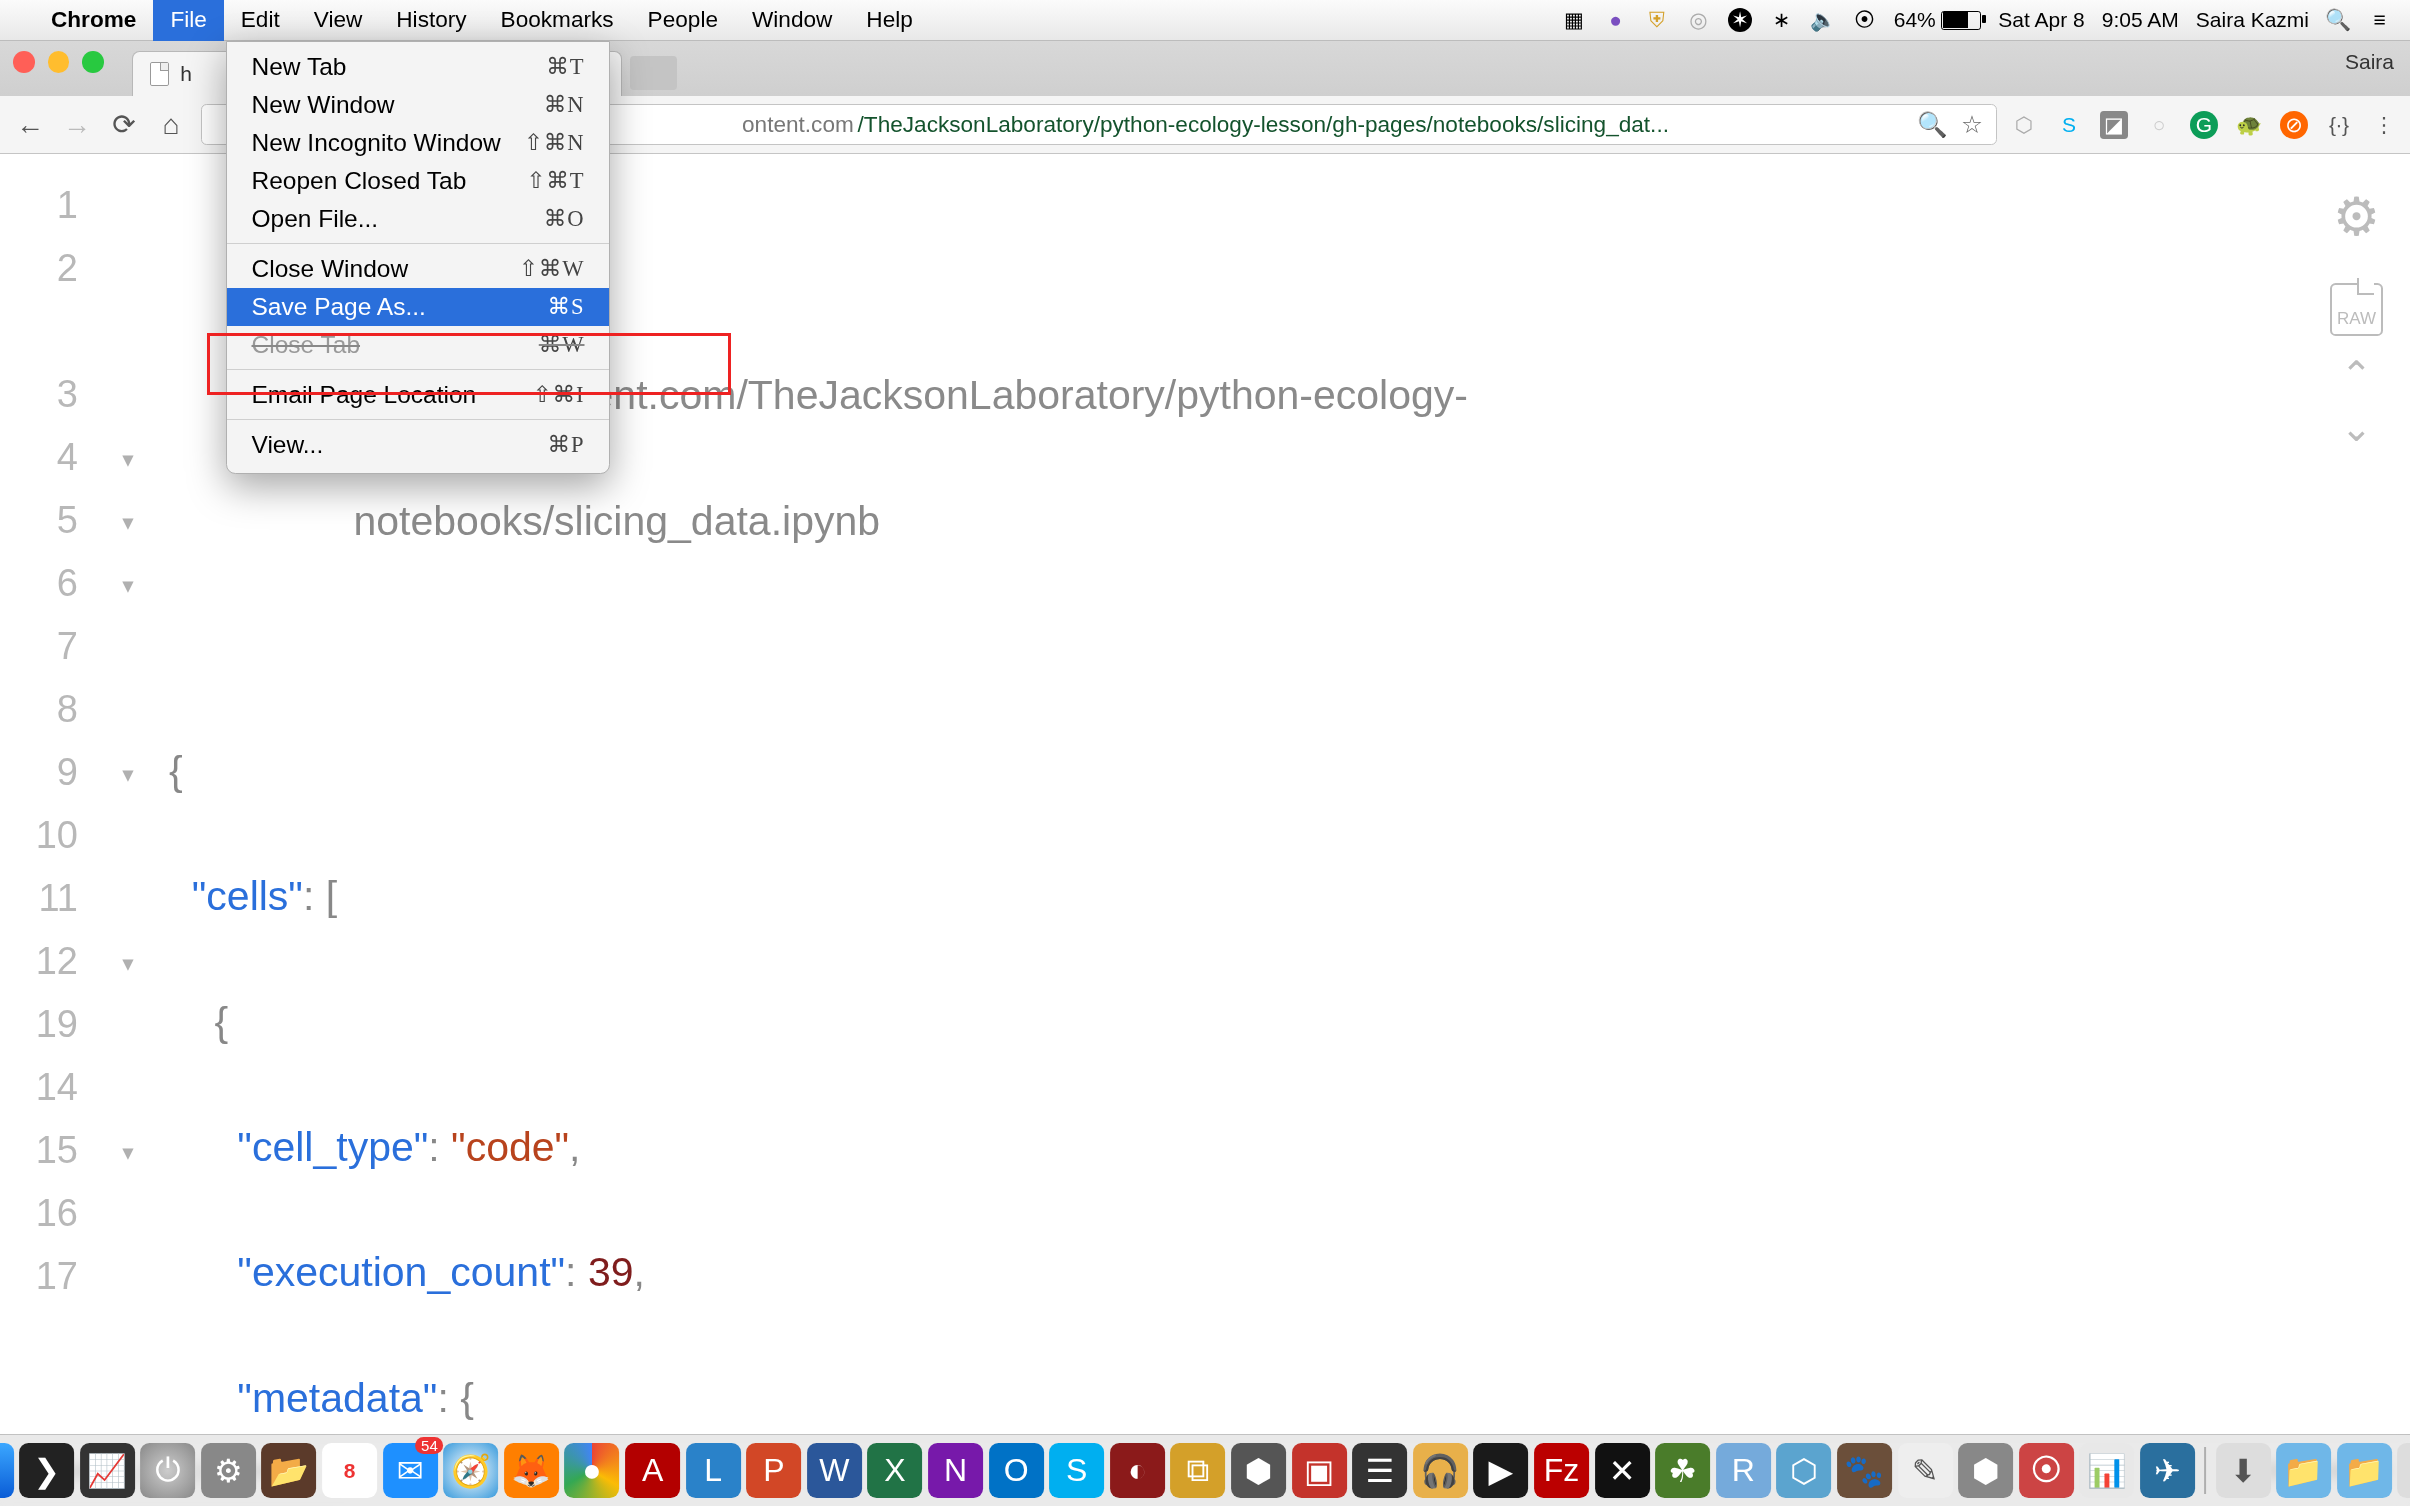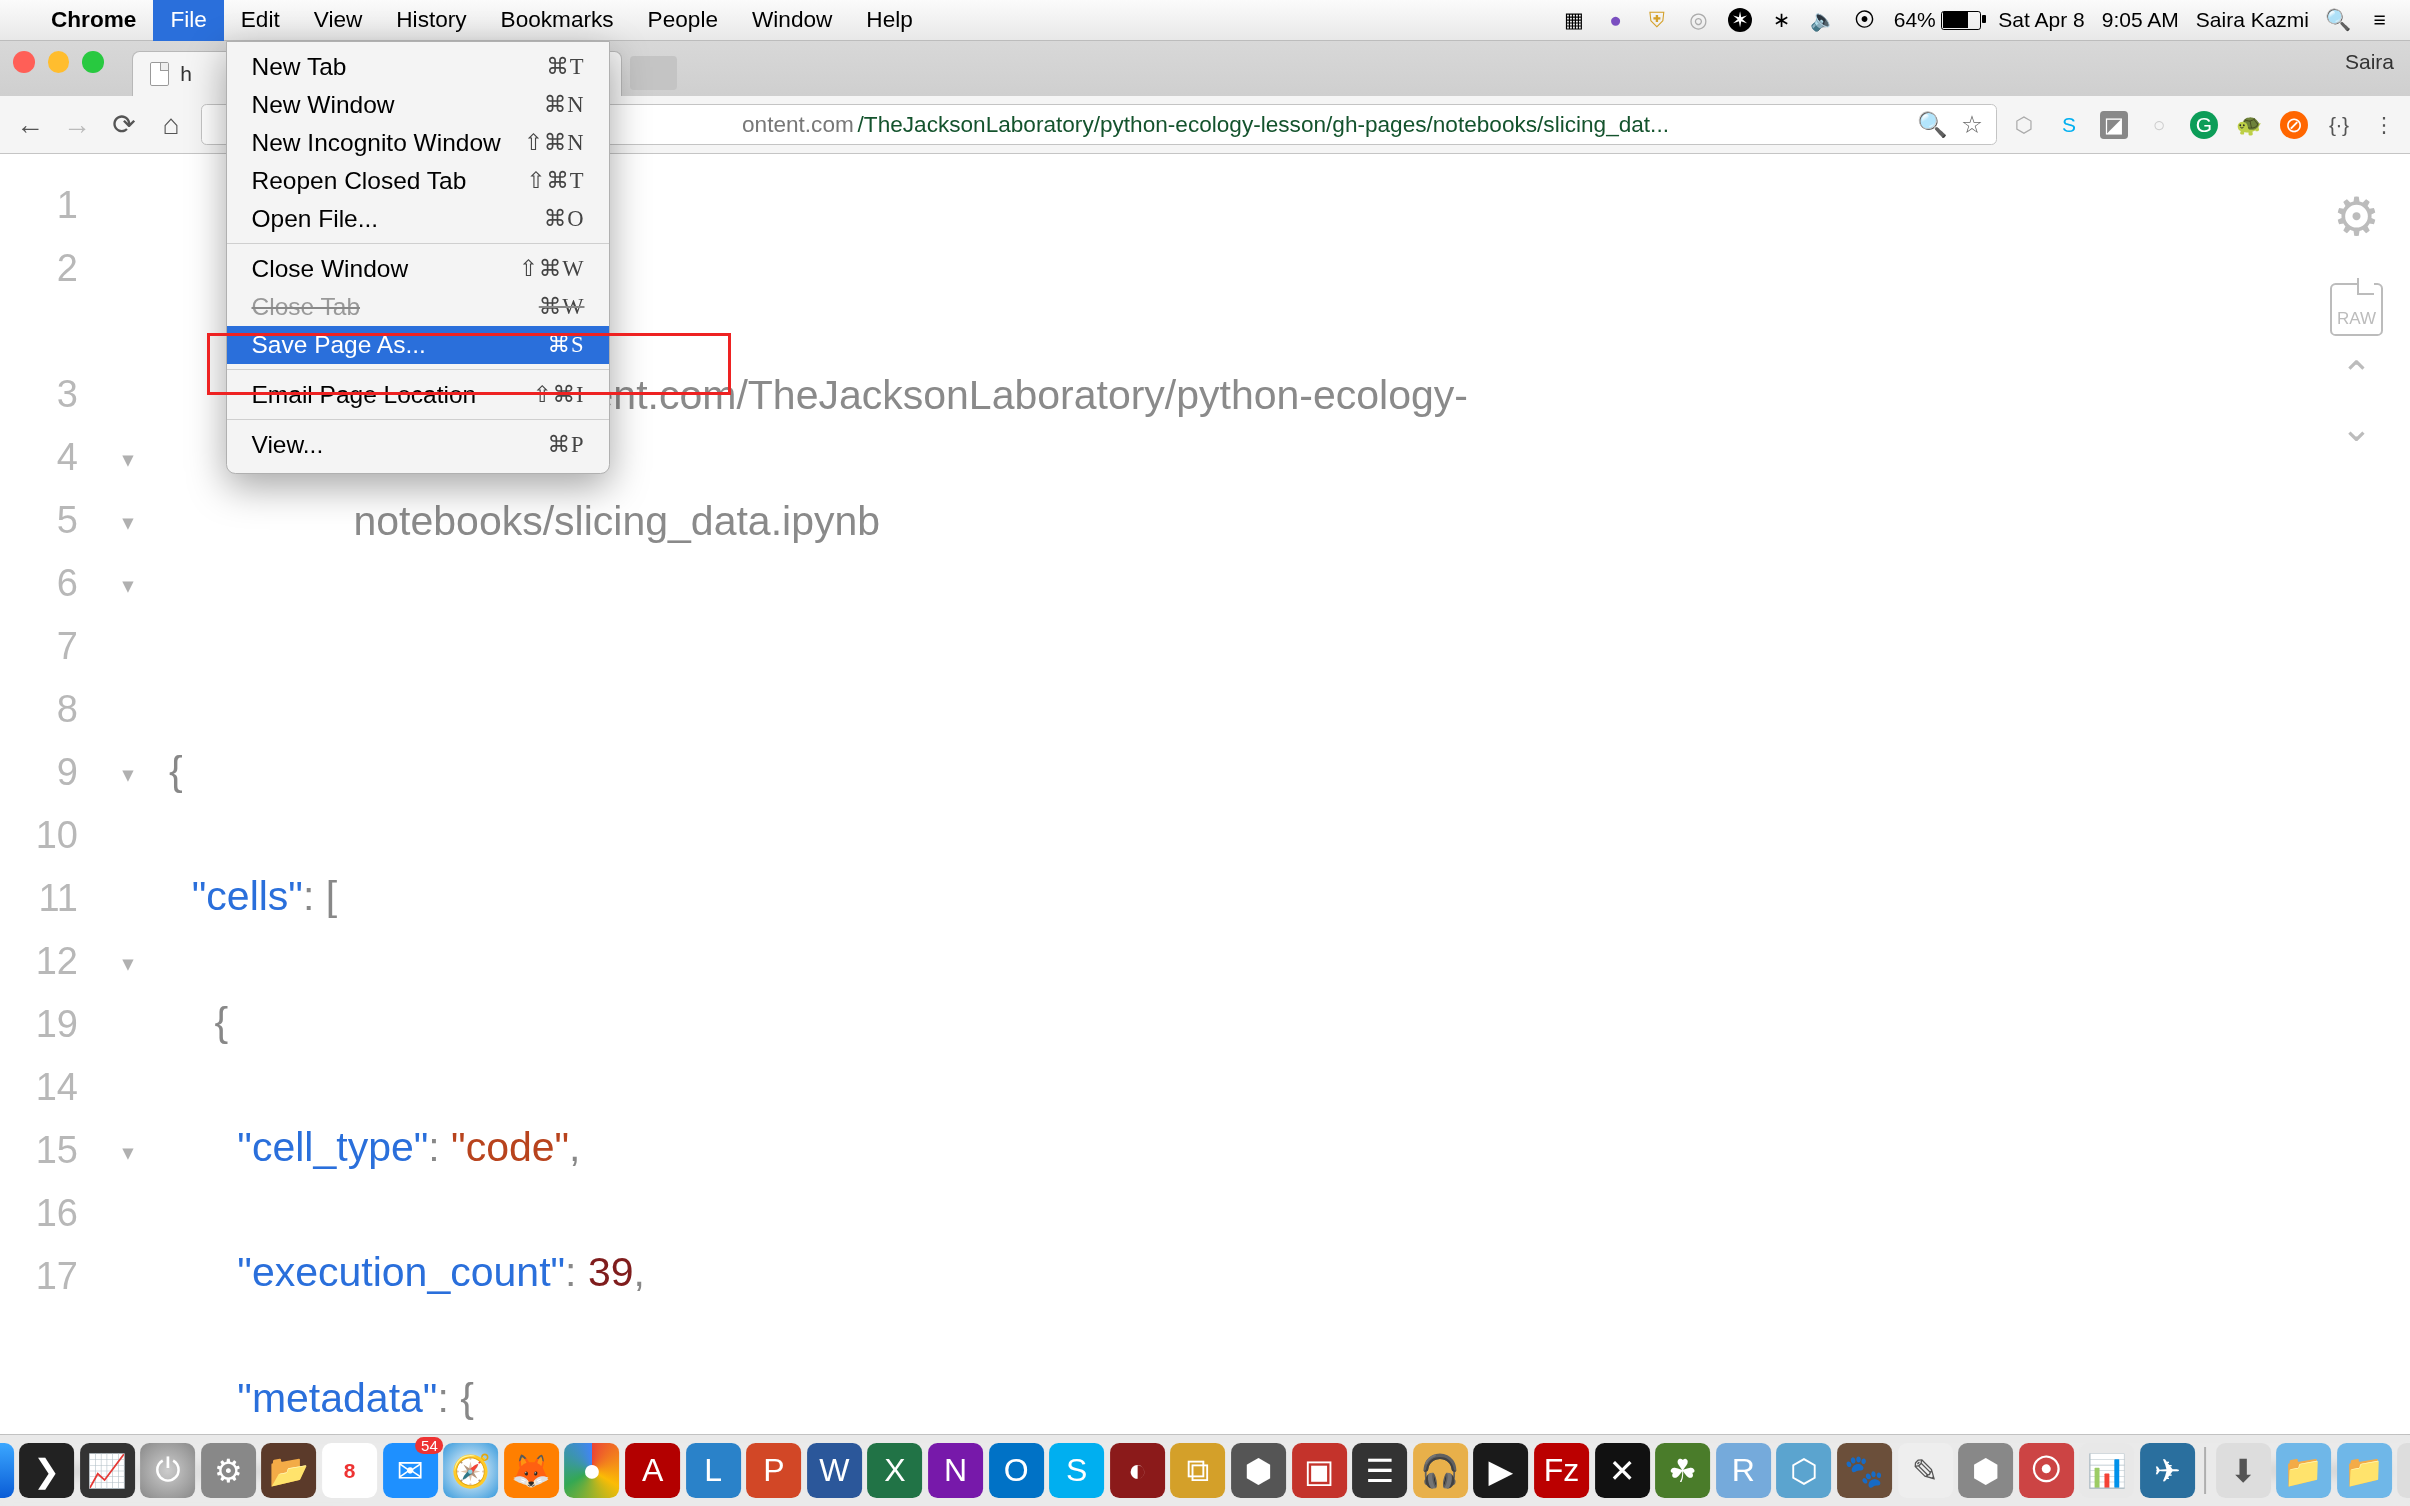--- a/index.html
+++ b/index.html
@@ -143,27 +143,27 @@
     </div>
   <div class="mi">
       <span>Open File...</span>
       <span class="sc">⌘O</span>
     </div>
   <div class="sep"></div>
   <div class="mi">
       <span>Close Window</span>
       <span class="sc">⇧⌘W</span>
     </div>
+  <div class="mi sel">
+      <span>Save Page As...</span>
+      <span class="sc">⌘S</span>
+    </div>
   <div class="mi dis">
       <span>Close Tab</span>
       <span class="sc">⌘W</span>
-    </div>
-  <div class="mi sel">
-      <span>Save Page As...</span>
-      <span class="sc">⌘S</span>
     </div>
   <div class="sep"></div>
   <div class="mi">
       <span>Email Page Location</span>
       <span class="sc">⇧⌘I</span>
     </div>
   <div class="sep"></div>
   <div class="mi">
       <span>View...</span>
       <span class="sc">⌘P</span>

